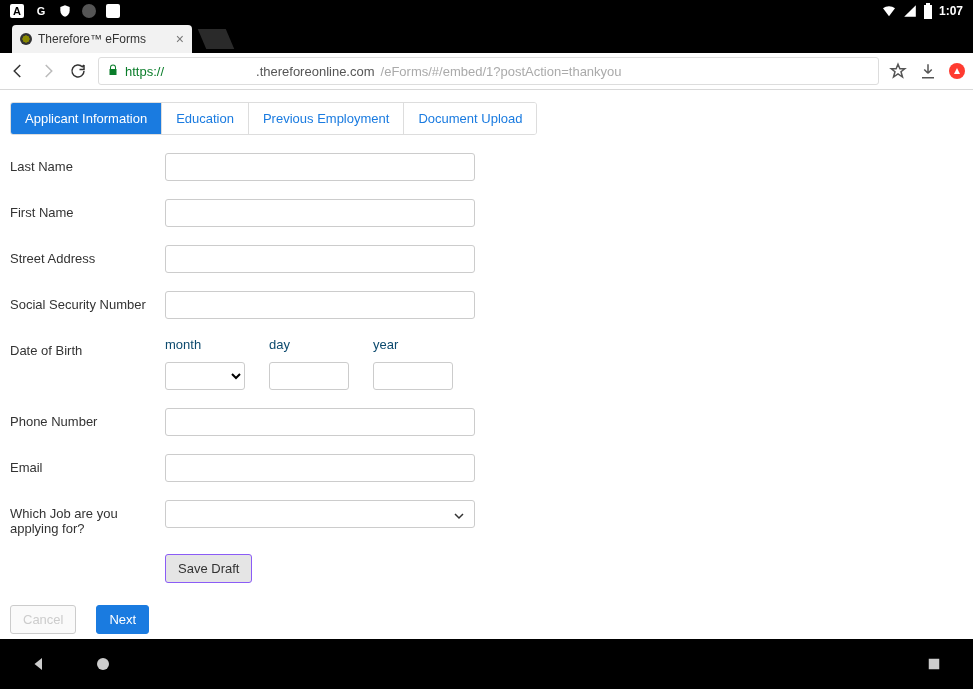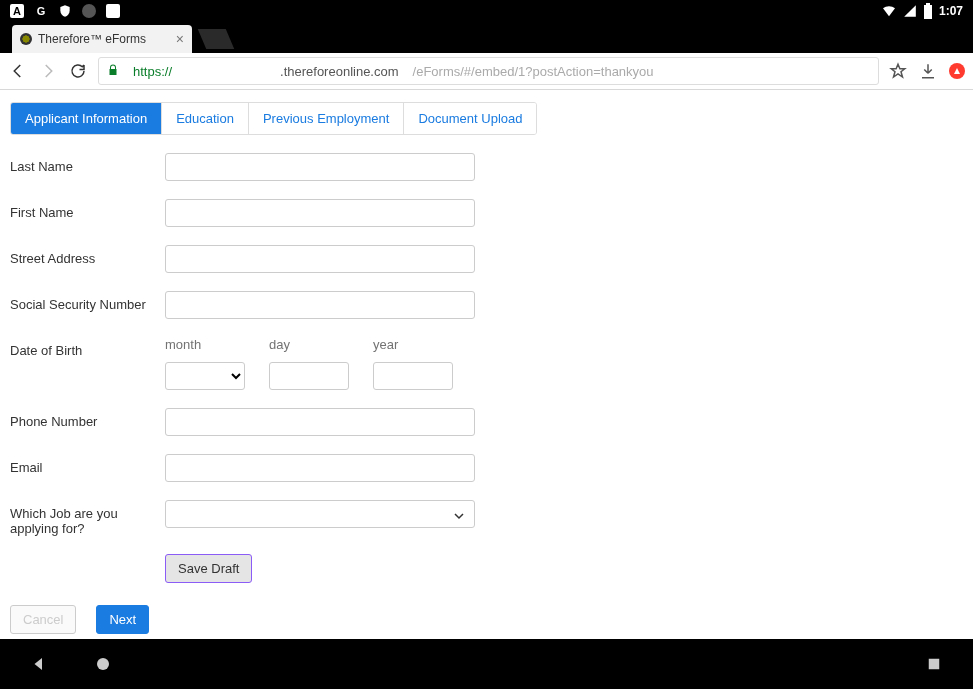--- a/index.html
+++ b/index.html
@@ -74,21 +74,21 @@
   .nav-btn svg { width:18px; height:18px; stroke:currentColor; fill:none; stroke-width:2;}
   .omnibox {
     flex:1;
     height:28px;
     border:1px solid #ddd;
     border-radius:3px;
     display:flex;
     align-items:center;
     padding:0 8px;
     font-size:13px;
-    gap:14px;
+    gap:6px;
     background:#fff;
   }
   .lock-ico { color:#0a7d2a; }
   .url-scheme { color:#0a7d2a; }
   .url-host { color:#555; }
   .url-path { color:#aaa; }
   .tool-right { display:flex; align-items:center; gap:12px; color:#555;}
   .tool-right svg { width:18px; height:18px; }
   .red-circle { width:16px;height:16px;border-radius:50%;background:#ff3b30;display:flex;align-items:center;justify-content:center;}
   .red-circle::after{content:""; width:6px;height:6px;background:#fff; clip-path: polygon(50% 0,100% 100%,0 100%);}
@@ -134,21 +134,21 @@
   }
   .form-input {
     width:310px;
     height:28px;
     border:1px solid #ccc;
     border-radius:3px;
     padding:0 8px;
     font-size:13px;
   }
   .dob-group { display:flex; flex-direction:column; }
-  .dob-labels { display:flex; gap:24px; margin-bottom:10px; font-size:13px; color:#737373;justify-content:space-between;}
+  .dob-labels { display:flex; gap:24px; margin-bottom:10px; font-size:13px; color:#0c4a6e;justify-content:space-between;}
   .dob-labels span:nth-child(1){width:80px;}
   .dob-labels span:nth-child(2){width:80px;}
   .dob-labels span:nth-child(3){width:80px;}
   .dob-inputs { display:flex; gap:24px;}
   .dob-inputs .sel, .dob-inputs .inp {
     width:80px; height:28px; border:1px solid #ccc; border-radius:3px; background:#fff; font-size:13px; padding:0 6px;
   }
   .job-select {
     width:310px; height:28px; border:1px solid #ccc; border-radius:3px; position:relative; background:#fff;
   }

